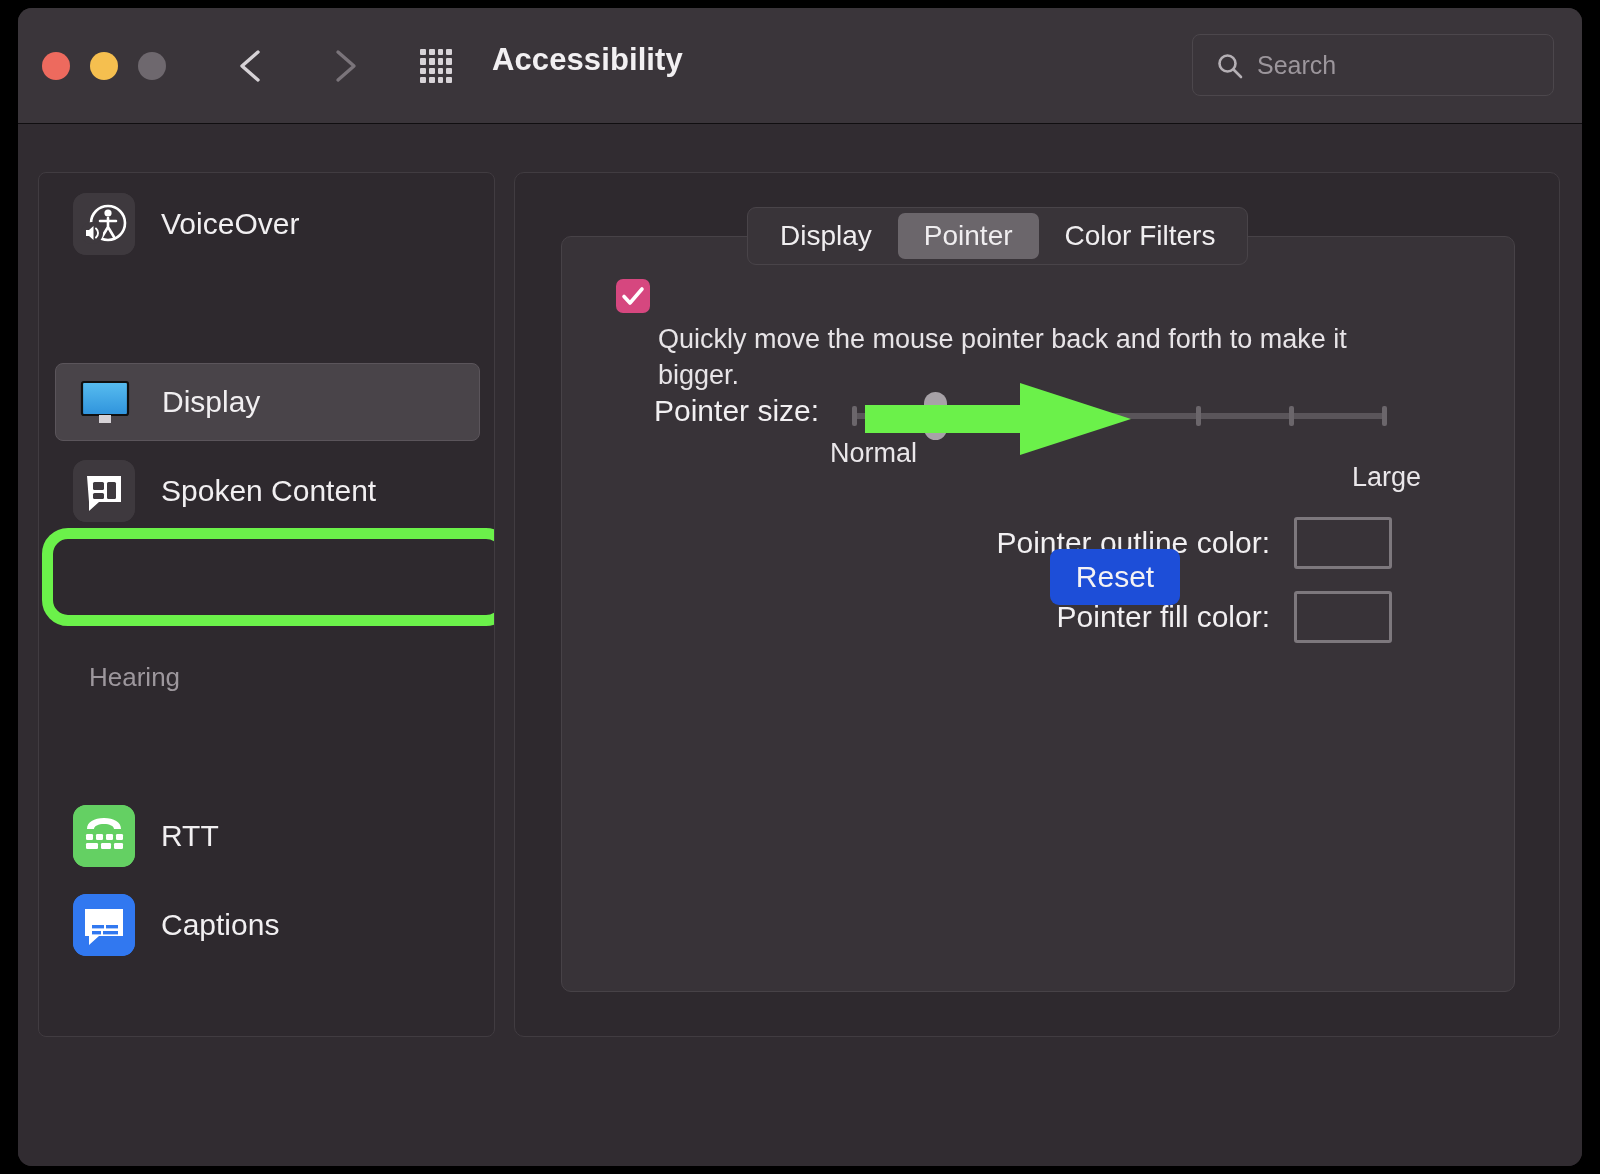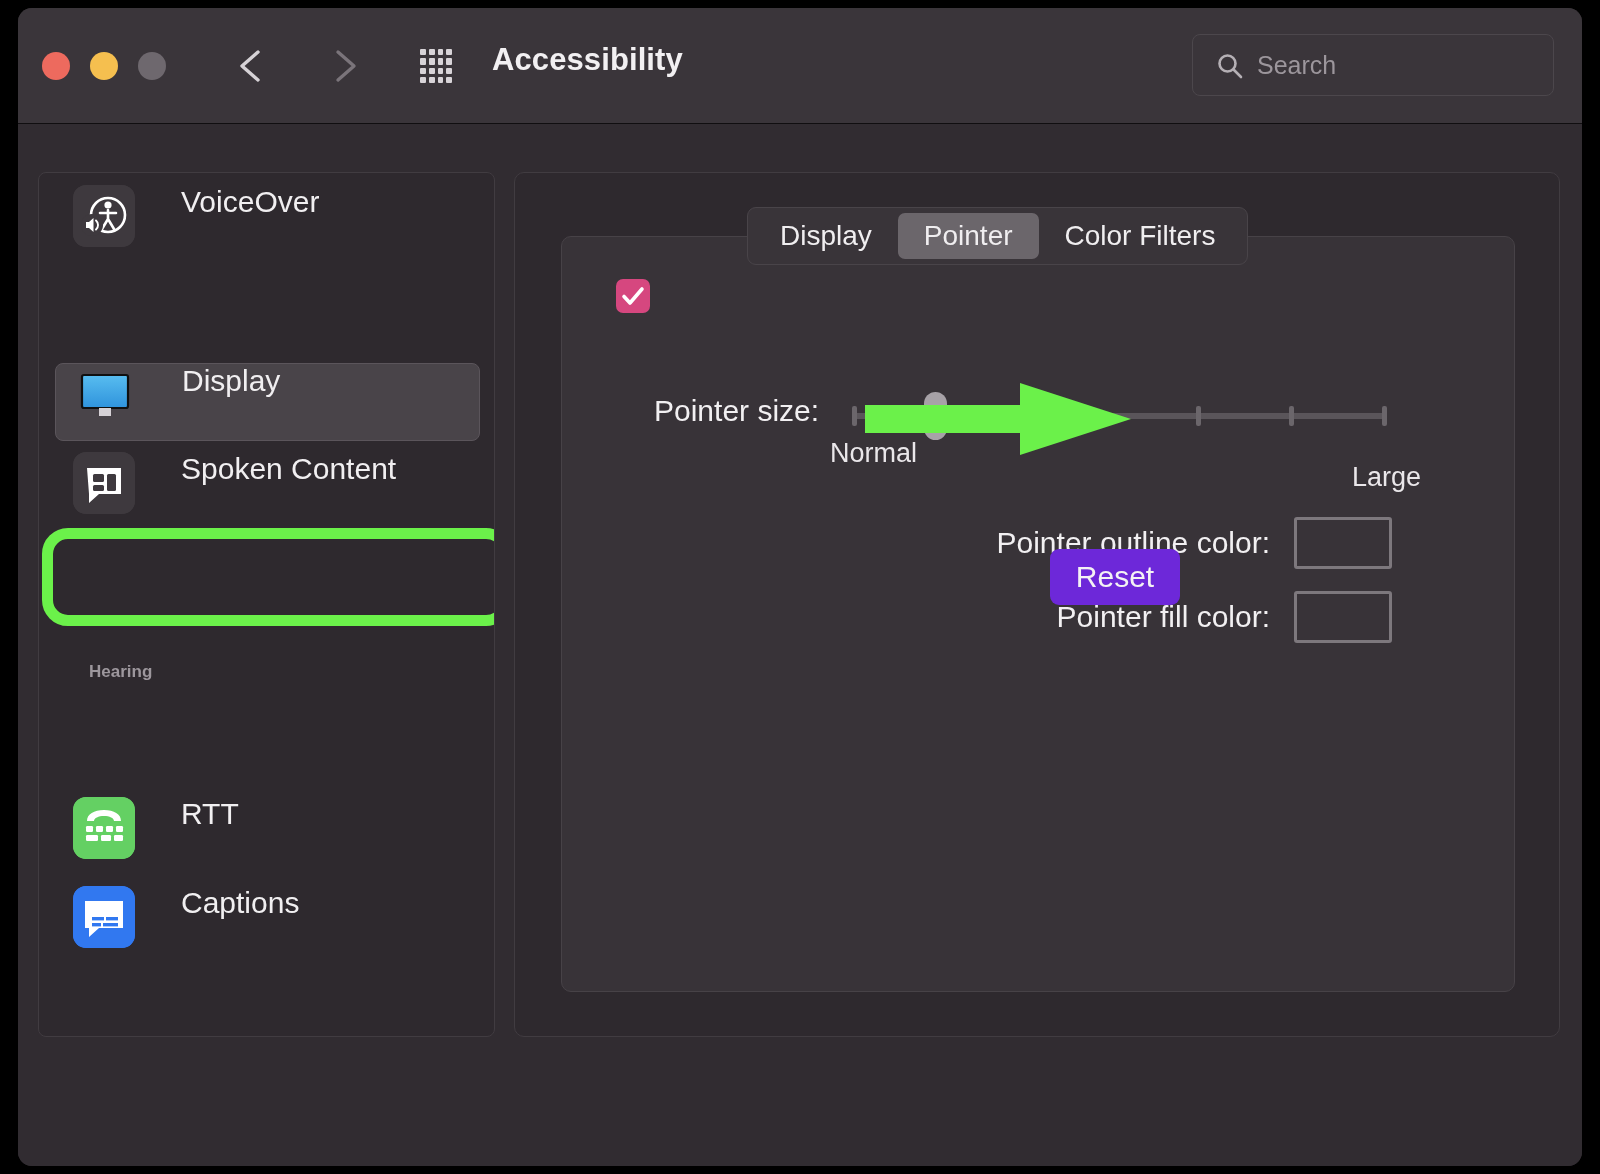--- a/index.html
+++ b/index.html
@@ -138,22 +138,22 @@
     border-radius: 8px;
     overflow: hidden;
   }
 
   .side-item {
     position: absolute;
     left: 16px;
     width: 425px;
     height: 78px;
     display: flex;
+    align-items: center;
     border-radius: 8px;
-    gap: 20px;
   }
   .side-item .ico {
     width: 62px;
     height: 62px;
     margin-left: 18px;
     flex: 0 0 auto;
     border-radius: 13px;
     position: relative;
     overflow: hidden;
   }
@@ -178,22 +178,22 @@
     height: 98px;
     border: 11px solid #6bf14a;
     border-radius: 26px;
     pointer-events: none;
     z-index: 5;
   }
 
   .group-header {
     position: absolute;
     left: 50px;
-    font-size: 17px;
-    font-weight: bold;
+    font-size: 26px;
+    font-weight: normal;
     color: #9d979d;
   }
 
   
   .ico-voiceover { background: #3e393e; }
   .ico-zoom      { background: #3e393e; }
   .ico-spoken    { background: #3e393e; }
   .ico-desc      { background: #3178f0; }
   .ico-audio     { background: transparent; }
   .ico-rtt       { background: #64d063; }
@@ -369,21 +369,21 @@
     padding: 5px;
   }
   .color-well .swatch { width: 100%; height: 100%; }
 
   #reset-btn {
     position: absolute;
     left: 488px;
     top: 312px;
     width: 130px;
     height: 56px;
-    background: #6d28d9;
+    background: #1d4ed8;
     border: none;
     border-radius: 9px;
     color: #f4f2f4;
     font-size: 30px;
     font-family: "Liberation Sans", sans-serif;
   }
 </style>
 </head>
 <body>
 
@@ -535,20 +535,21 @@
       <div id="pane">
 
         <div id="shake-row">
           <span class="chk on">
             <svg viewBox="0 0 34 34">
                 <polyline points="8,17.5 14,24 26,10" fill="none" stroke="#ffffff" stroke-width="3.6" stroke-linecap="round" stroke-linejoin="round"></polyline>
               </svg>
           </span>
         </div>
 
+        <div id="shake-desc">Quickly move the mouse pointer back and forth to make it bigger.</div>
 
         <div id="size-label">Pointer size:</div>
 
         <div id="slider">
           <div class="track"></div>
           <div class="tick" style="left:0px;"></div>
           <div class="tick" style="left:219px;"></div>
           <div class="tick" style="left:344px;"></div>
           <div class="tick" style="left:437px;"></div>
           <div class="tick" style="left:530px;"></div>

